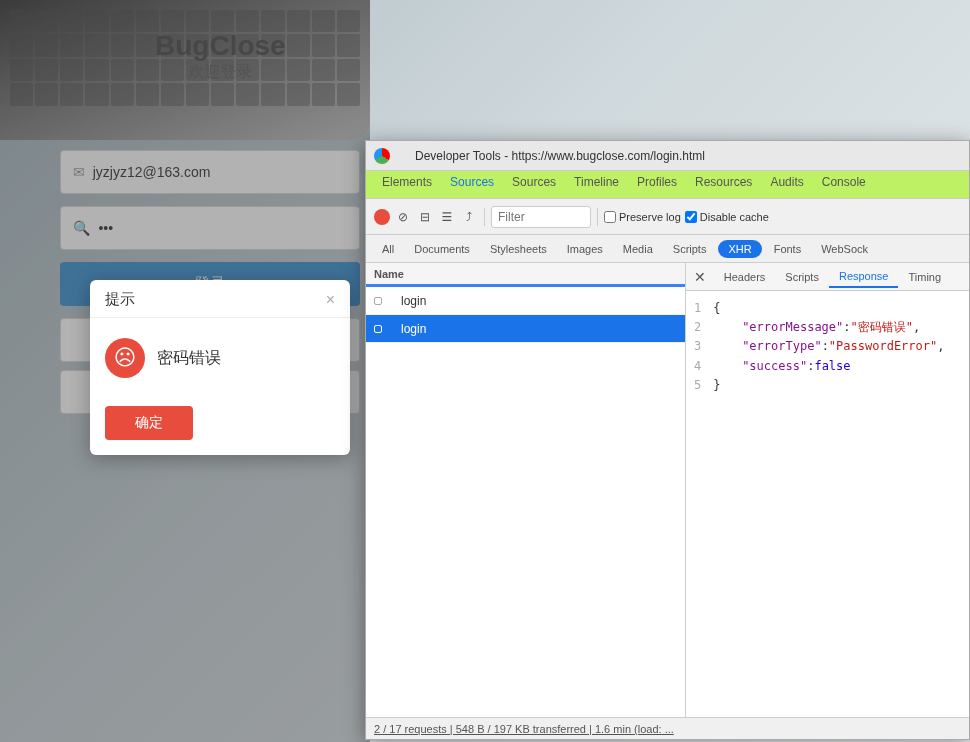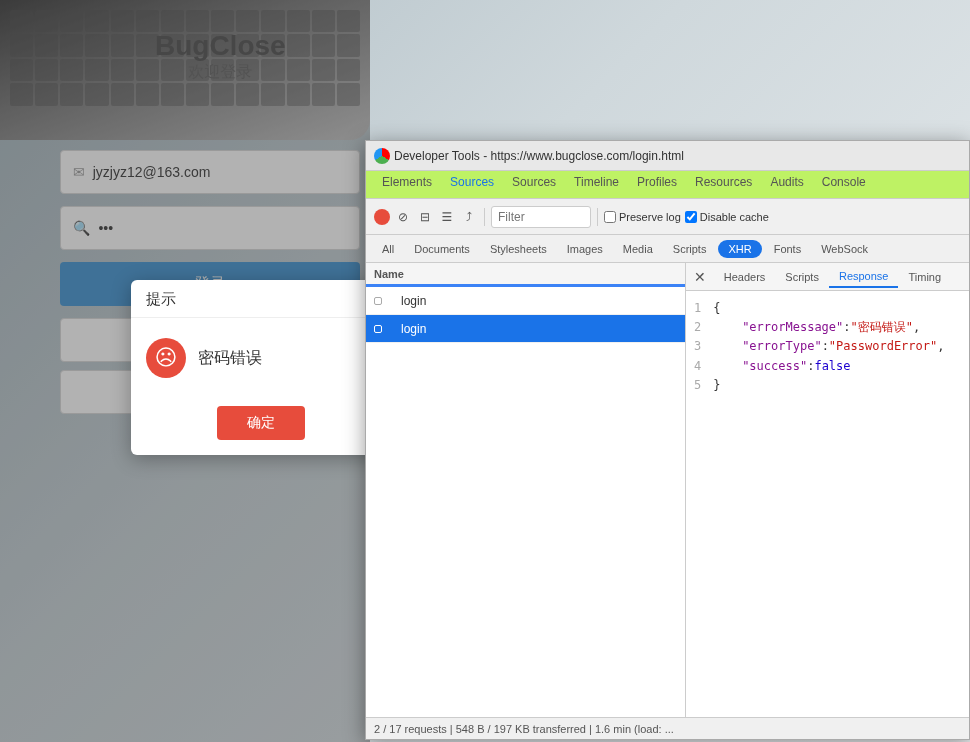--- a/index.html
+++ b/index.html
@@ -138,21 +138,20 @@
     
     .alert-dialog {
       position: absolute;
       top: 280px;
       left: 90px;
       width: 260px;
       background: white;
       border-radius: 6px;
       box-shadow: 0 4px 20px rgba(0,0,0,0.3);
       z-index: 20;
-      margin-left: 41px;
     }
 
     .alert-header {
       display: flex;
       justify-content: space-between;
       align-items: center;
       padding: 10px 15px 8px;
       border-bottom: 1px solid #eee;
     }
 
@@ -188,21 +187,21 @@
     }
 
     .alert-message {
       font-size: 16px;
       color: #333;
     }
 
     .alert-footer {
       padding: 8px 15px 15px;
       display: flex;
-      justify-content: center;
+      justify-content: flex-start;
     }
 
     .confirm-btn {
       background: #e74c3c;
       color: white;
       border: none;
       border-radius: 4px;
       padding: 8px 30px;
       font-size: 14px;
       cursor: pointer;
@@ -223,21 +222,21 @@
       flex-direction: column;
     }
 
     
     .devtools-titlebar {
       background: #e8e8e8;
       border-bottom: 1px solid #ccc;
       padding: 4px 8px;
       display: flex;
       align-items: center;
-      gap: 4px;
+      gap: 25px;
       height: 30px;
     }
 
     .chrome-icon {
       width: 16px;
       height: 16px;
       border-radius: 50%;
       background: conic-gradient(red 0deg 120deg, #4CAF50 120deg 240deg, #2196F3 240deg 360deg);
     }
 
@@ -472,20 +471,21 @@
     
     .devtools-statusbar {
       background: #f0f0f0;
       border-top: 1px solid #ccc;
       padding: 3px 8px;
       font-size: 11px;
       color: #555;
       height: 22px;
       display: flex;
       align-items: center;
+      text-decoration: underline;
     }
 
     
     .icon-btn {
       width: 18px;
       height: 18px;
       display: flex;
       align-items: center;
       justify-content: center;
       cursor: pointer;

